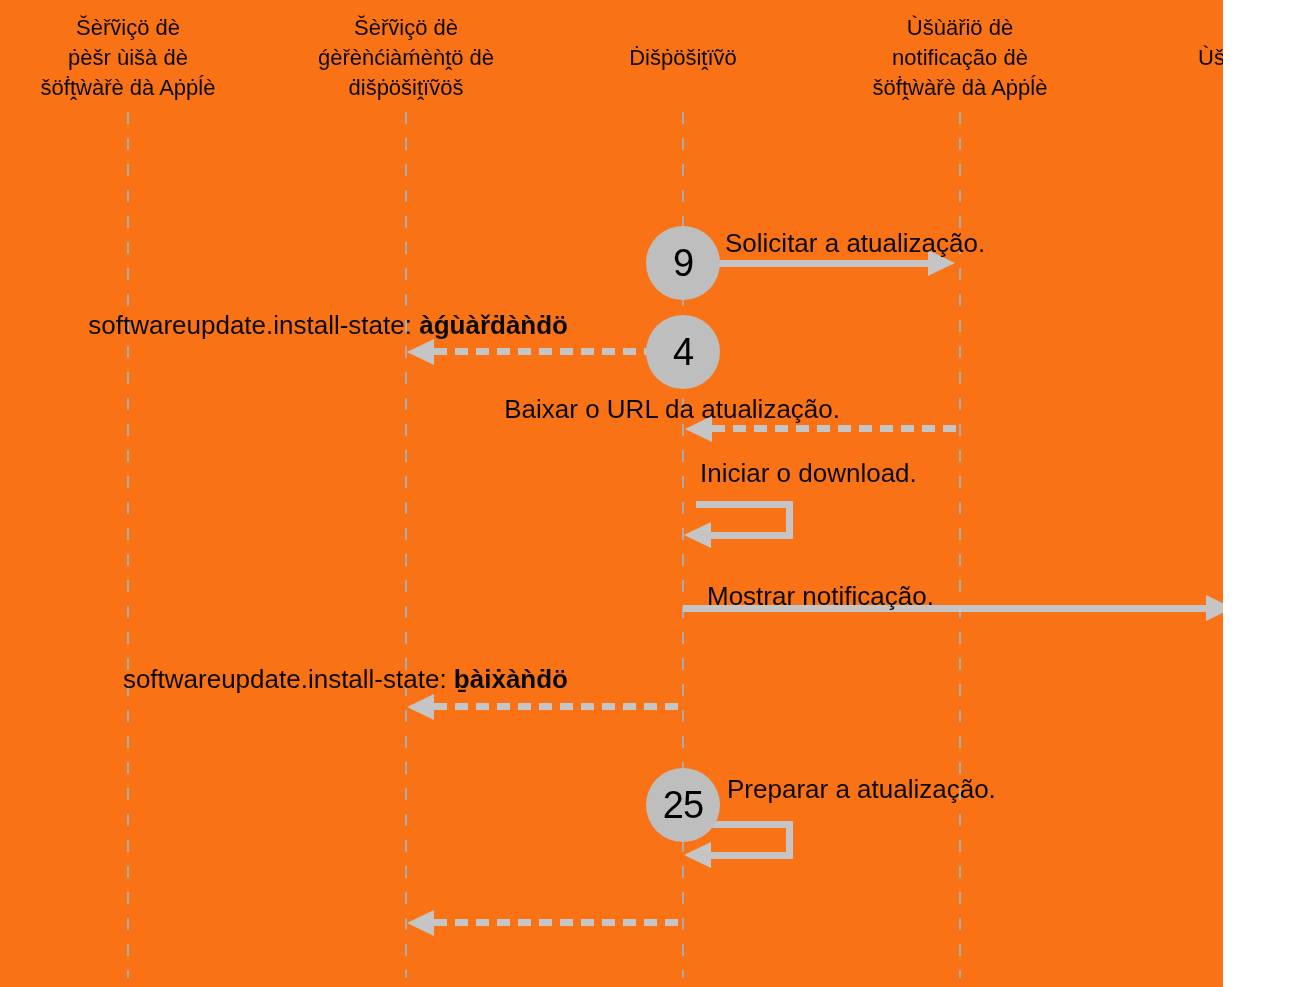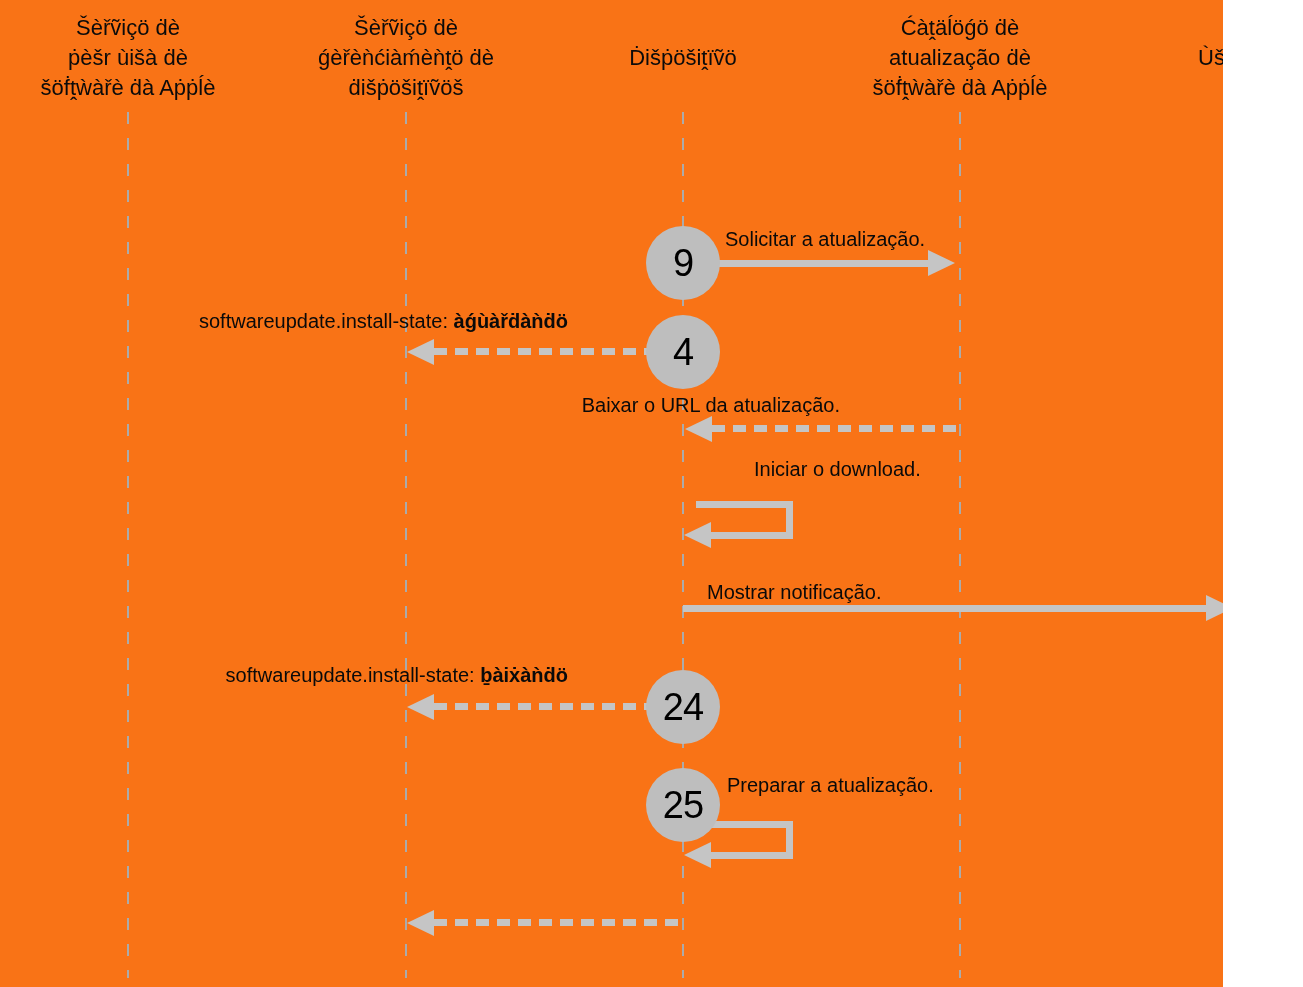--- a/index.html
+++ b/index.html
@@ -27,21 +27,21 @@
     background:#a6daee;border-radius:16px;
     display:flex;align-items:center;justify-content:center;
     font-size:25px;color:#0b0b0b;z-index:2;
   }
   .circle{
     position:absolute;width:74px;height:74px;border-radius:50%;
     background:#bebebe;display:flex;align-items:center;justify-content:center;
     font-size:38px;letter-spacing:-1px;color:#000;z-index:3;
   }
   .msg-label{
-    position:absolute;font-size:20px;color:#0a0a0a;white-space:nowrap;z-index:4;
+    position:absolute;font-size:26px;color:#0a0a0a;white-space:nowrap;z-index:4;
   }
   .msg-label b{font-weight:700;}
   .line-solid{position:absolute;height:7px;background:#c5c5c5;z-index:1;}
   .line-dashed{
     position:absolute;height:7px;z-index:1;
     background:repeating-linear-gradient(90deg,#c5c5c5 0 13px,transparent 13px 21px);
   }
   .head-right{
     position:absolute;width:0;height:0;z-index:1;
     border-top:13px solid transparent;border-bottom:13px solid transparent;
@@ -75,22 +75,22 @@
   </div>
   <div class="actor-label" style="left:256px">
     <div>Šèřṽiçö ḋè</div>
     <div>ǵèřèǹćiàḿèǹṱö ḋè</div>
     <div>ḋišṗöšiṱïṽöš</div>
   </div>
   <div class="actor-label" style="left:533px">
     <div>Ḋišṗöšiṱïṽö</div>
   </div>
   <div class="actor-label" style="left:810px">
-    <div>Ćàṱäĺöǵö ḋè</div>
-    <div>atualização ḋè</div>
+    <div>Ùšùäřiö ḋè</div>
+    <div>notificação ḋè</div>
     <div>šöḟṱẁàřè ḋà Aṗṗĺè</div>
   </div>
   <div class="actor-label" style="left:1086px">
     <div>Ùšùäřiö</div>
   </div>
 
 
   <div class="msg-label" style="left:725px;top:228px"><span>Solicitar a atualização.</span></div>
   <div class="line-solid" style="left:683px;top:260px;width:245px"></div>
   <div class="head-right" style="left:928px;top:250px"></div>
@@ -102,34 +102,31 @@
   <div class="line-dashed" style="left:434px;top:348px;width:249px"></div>
   <div class="head-left" style="left:407px;top:339px"></div>
   <div class="circle" style="left:646px;top:315px">
       <span>4</span>
     </div>
 
   <div class="msg-label" style="right:383px;top:394px"><span>Baixar o URL da atualização.</span></div>
   <div class="line-dashed" style="left:712px;top:425px;width:248px"></div>
   <div class="head-left" style="left:685px;top:416px"></div>
 
-  <div class="msg-label" style="left:754px;top:458px"><span>Iniciar o download.</span></div>
+  <div class="msg-label" style="left:700px;top:458px"><span>Iniciar o download.</span></div>
   <div class="self-loop" style="left:696px;top:501px"></div>
   <div class="head-left" style="left:684px;top:522px"></div>
 
   <div class="msg-label" style="left:707px;top:581px"><span>Mostrar notificação.</span></div>
   <div class="line-solid" style="left:683px;top:605px;width:523px"></div>
   <div class="head-right" style="left:1206px;top:595px"></div>
 
   <div class="msg-label" style="right:655px;top:664px"><span>softwareupdate.install-state: </span><b>ḇàiẋàǹḋö</b></div>
   <div class="line-dashed" style="left:434px;top:703px;width:249px"></div>
   <div class="head-left" style="left:407px;top:694px"></div>
-  <div class="circle" style="left:646px;top:670px">
-      <span>24</span>
-    </div>
 
   <div class="msg-label" style="left:727px;top:774px"><span>Preparar a atualização.</span></div>
   <div class="self-loop" style="left:696px;top:821px"></div>
   <div class="head-left" style="left:684px;top:842px"></div>
   <div class="circle" style="left:646px;top:768px">
       <span>25</span>
     </div>
 
   <div class="line-dashed" style="left:434px;top:919px;width:249px"></div>
   <div class="head-left" style="left:407px;top:910px"></div>

